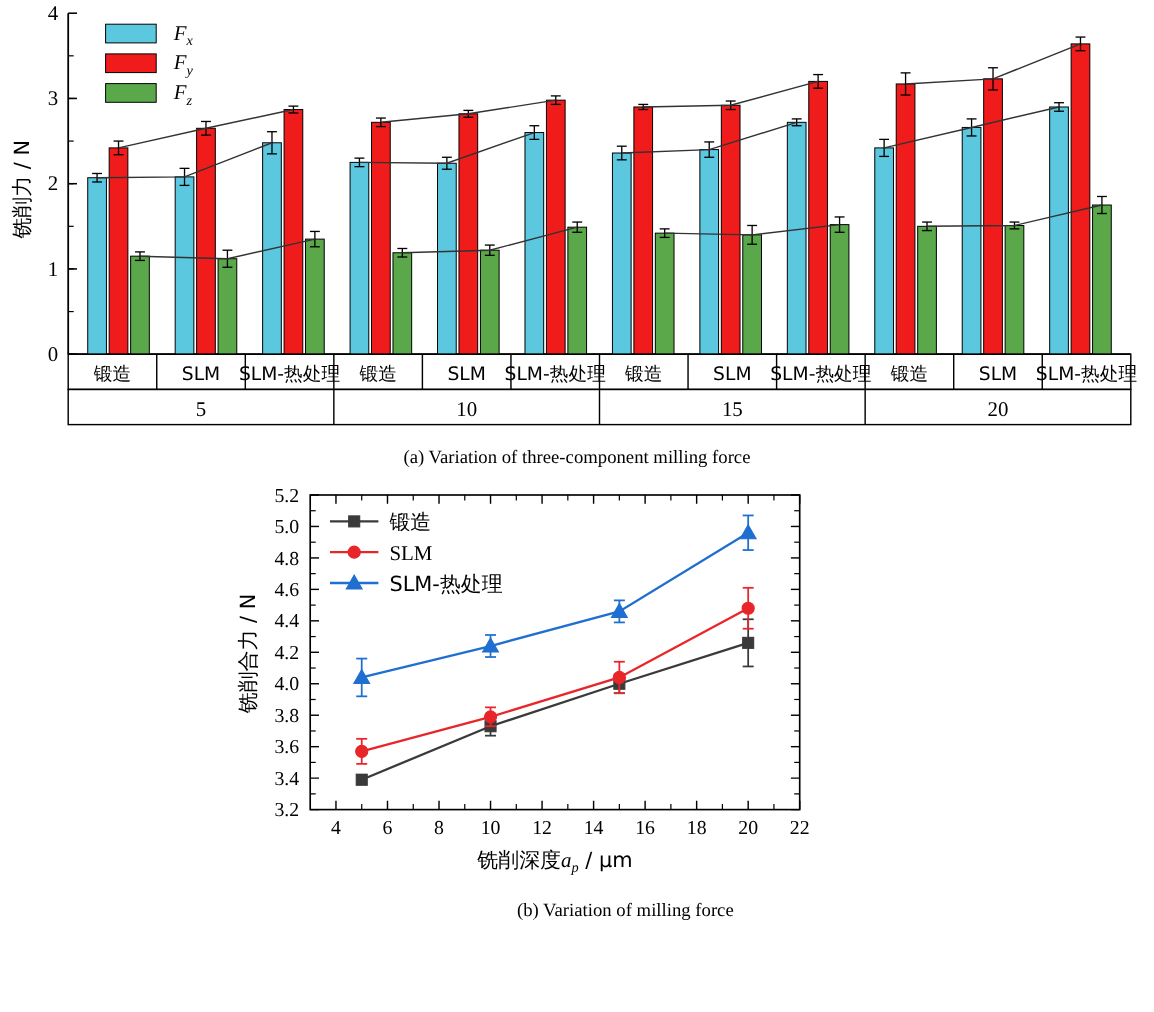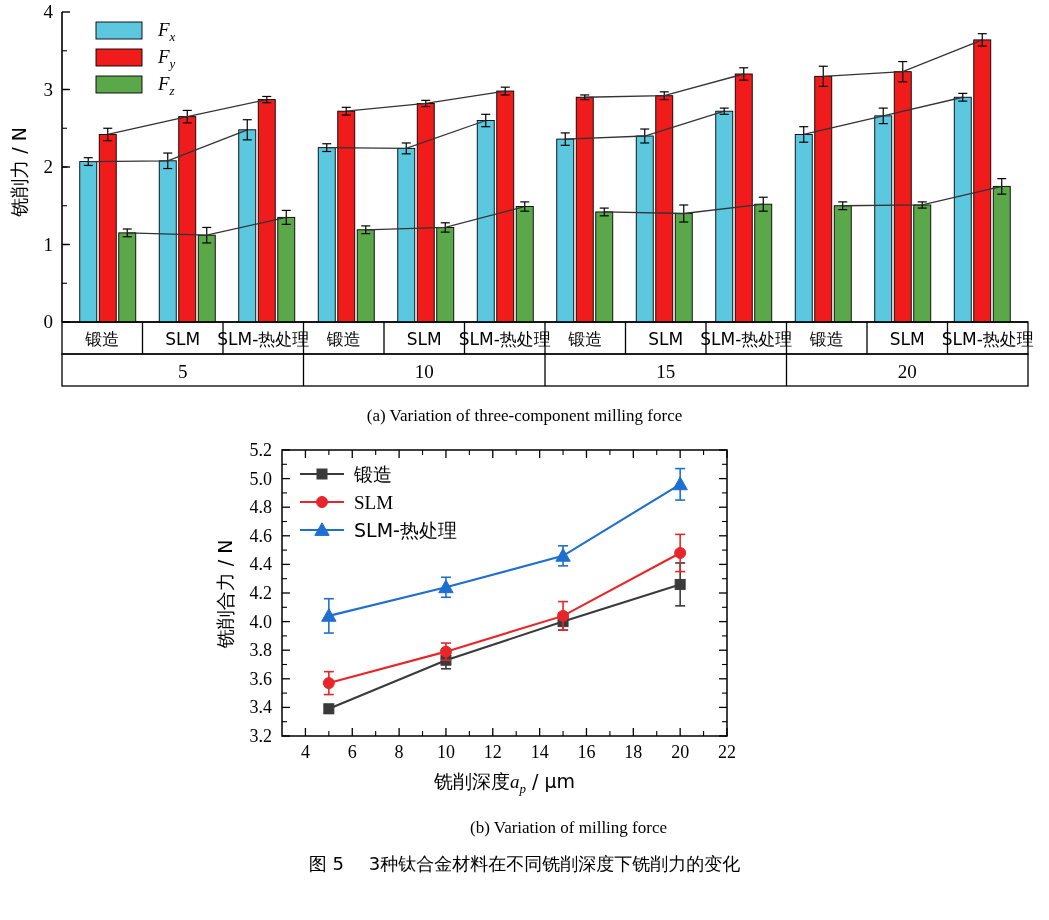--- a/index.html
+++ b/index.html
@@ -507,20 +507,15 @@
       </g>
       <g>
         <line x1="300" y1="106" x2="344" y2="106" stroke="#1f6fd0" stroke-width="2.1"></line>
         <polygon points="322,98.8 314.8,111.4 329.2,111.4" fill="#1f6fd0" stroke="#1f6fd0"></polygon>
         <text x="354" y="113" font-size="19" text-anchor="start" class="cn">SLM-热处理</text>
       </g>
     </svg>
 
   <div class="caption cap-b">(b) Variation of milling force</div>
 
-  <div class="caption cap-fig-cn">
-    <span class="lbl">图 5</span>
-    <span style="display:inline-block;width:16px"></span>
-    <span class="lbl">3种钛合金材料在不同铣削深度下铣削力的变化</span>
-  </div>
 
 
 </div>
 
 </body></html>

